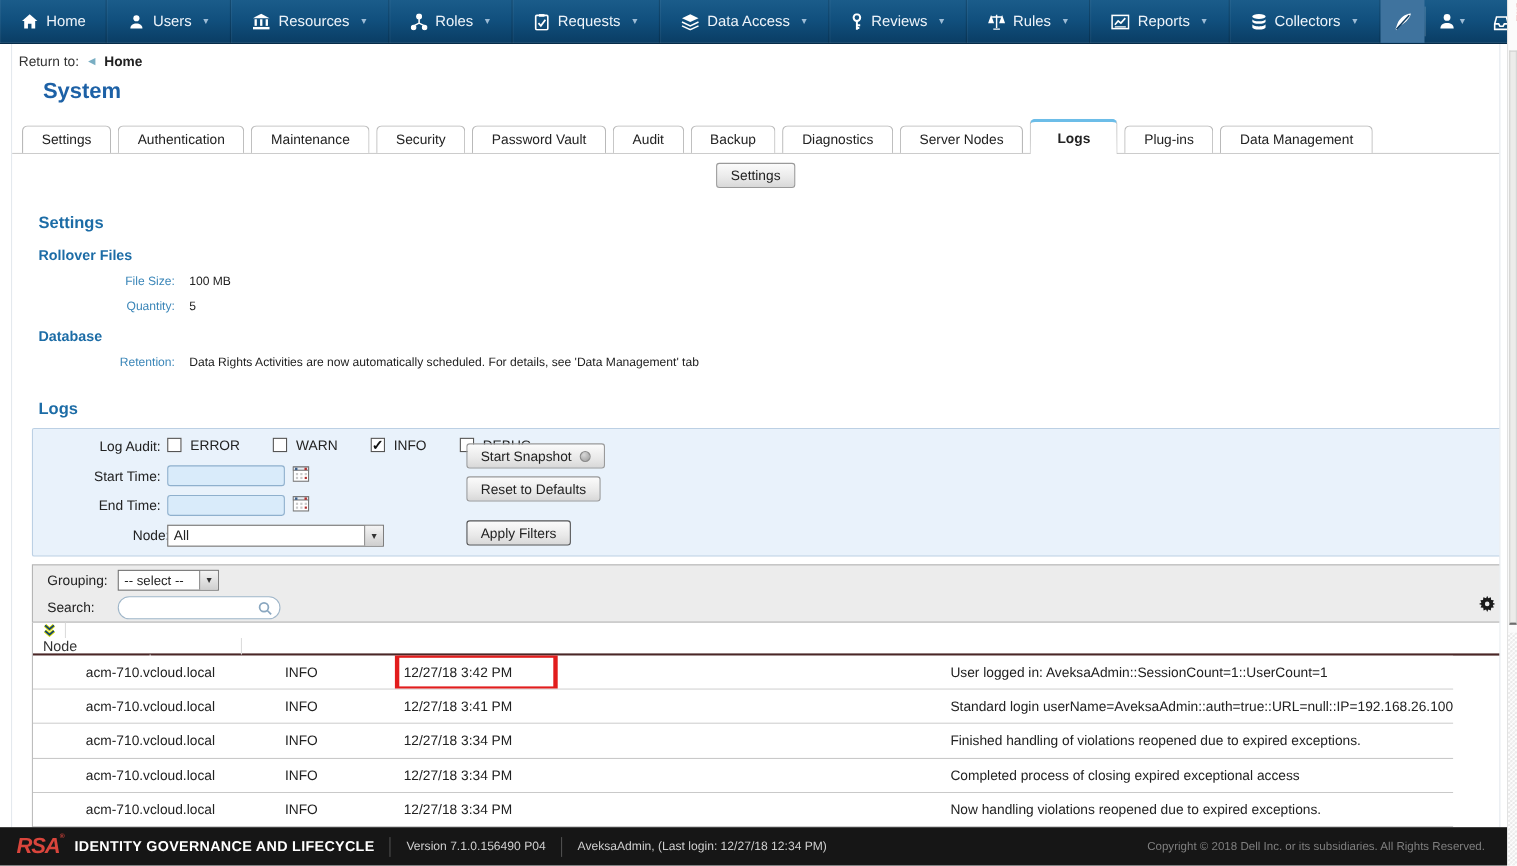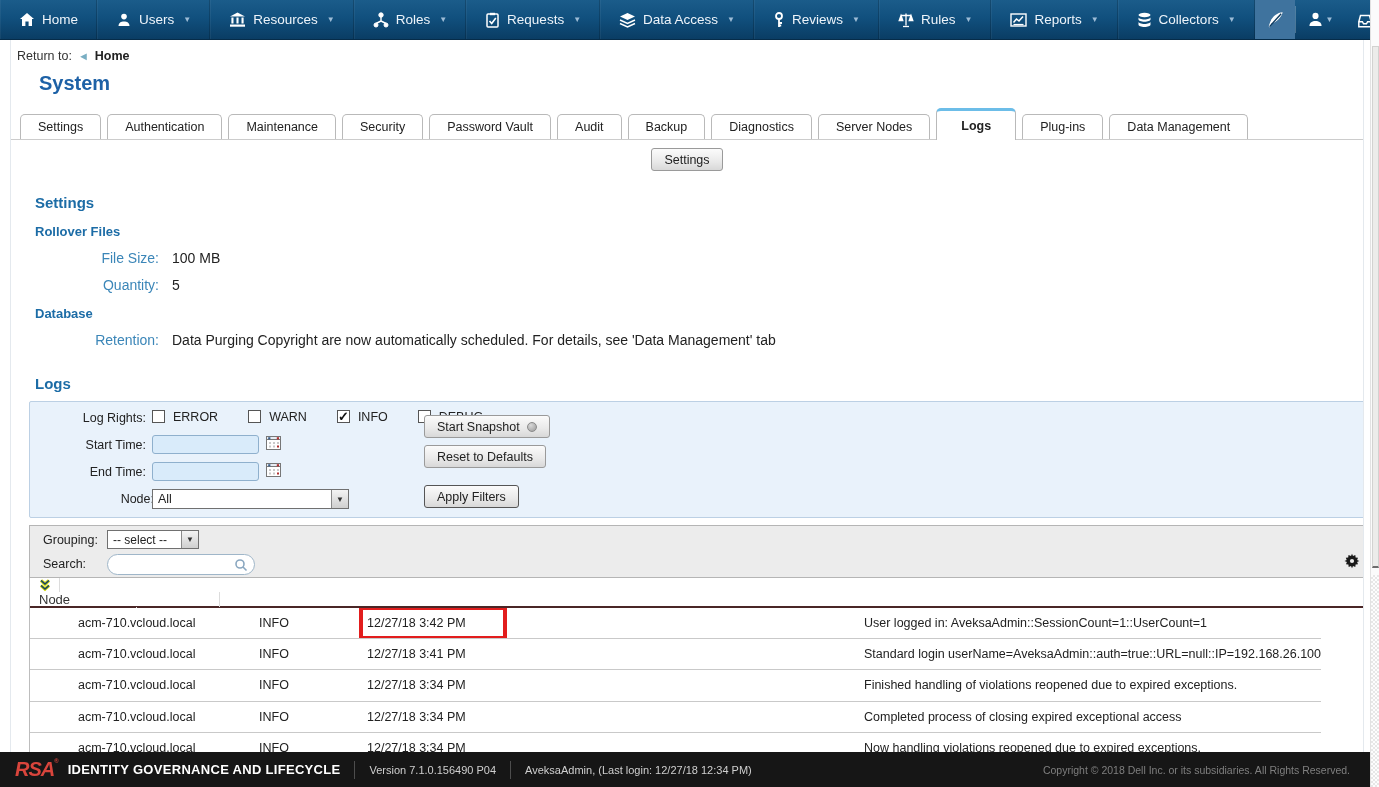--- a/index.html
+++ b/index.html
@@ -56,21 +56,21 @@
   }
   .subtab-row { margin-top:8px; text-align:center; }
   .btn {
     display:inline-flex; align-items:center; gap:7px;
     background:linear-gradient(#fbfbfb,#e9e9e9 60%,#d8d8d8); border:1px solid #9a9a9a; border-radius:3px;
     font-size:12.5px; color:#222; padding:0 12px; height:23px; cursor:pointer; font-family:inherit;
   }
   
   .sec-heading { margin:23px 0 0 24px; font-size:15px; font-weight:bold; color:#1c6ca6; }
   .sub-heading { margin:13px 0 0 24px; font-size:13px; font-weight:bold; color:#1c6ca6; }
-  .field-row { display:flex; margin-top:11px; font-size:14px; }
+  .field-row { display:flex; margin-top:11px; font-size:11px; }
   .field-label { width:148px; text-align:right; color:#3b86b8; }
   .field-value { margin-left:13px; color:#222; }
   
   .filter-panel {
     position:relative; margin:9px 0 0 18px; width:1344px; height:117px;
     background:#e9f2fb; border:1px solid #bcd0e4; border-radius:2px; font-size:12.5px;
   }
   .f-label { position:absolute; width:108px; text-align:right; color:#222; }
   .levels { position:absolute; left:122px; top:8px; display:flex; gap:30px; }
   .chk { display:flex; gap:8px; cursor:pointer; }
@@ -309,27 +309,27 @@
     <div class="field-label">File Size:</div>
     <div class="field-value">100 MB</div>
   </div>
   <div class="field-row">
     <div class="field-label">Quantity:</div>
     <div class="field-value">5</div>
   </div>
   <div class="sub-heading">Database</div>
   <div class="field-row">
     <div class="field-label">Retention:</div>
-    <div class="field-value">Data Purging Copyright are now automatically scheduled. For details, see 'Data Management' tab</div>
+    <div class="field-value">Data Rights Activities are now automatically scheduled. For details, see 'Data Management' tab</div>
   </div>
 
   <div class="sec-heading" style="margin-top:27px">Logs</div>
 
   <div class="filter-panel">
-    <div class="f-label" style="left:8px;top:9px">Log Rights:</div>
+    <div class="f-label" style="left:8px;top:9px">Log Audit:</div>
     <div class="levels">
       <label class="chk">
           <span class="box"></span>
           <span>ERROR</span>
         </label>
       <label class="chk">
           <span class="box"></span>
           <span>WARN</span>
         </label>
       <label class="chk">

